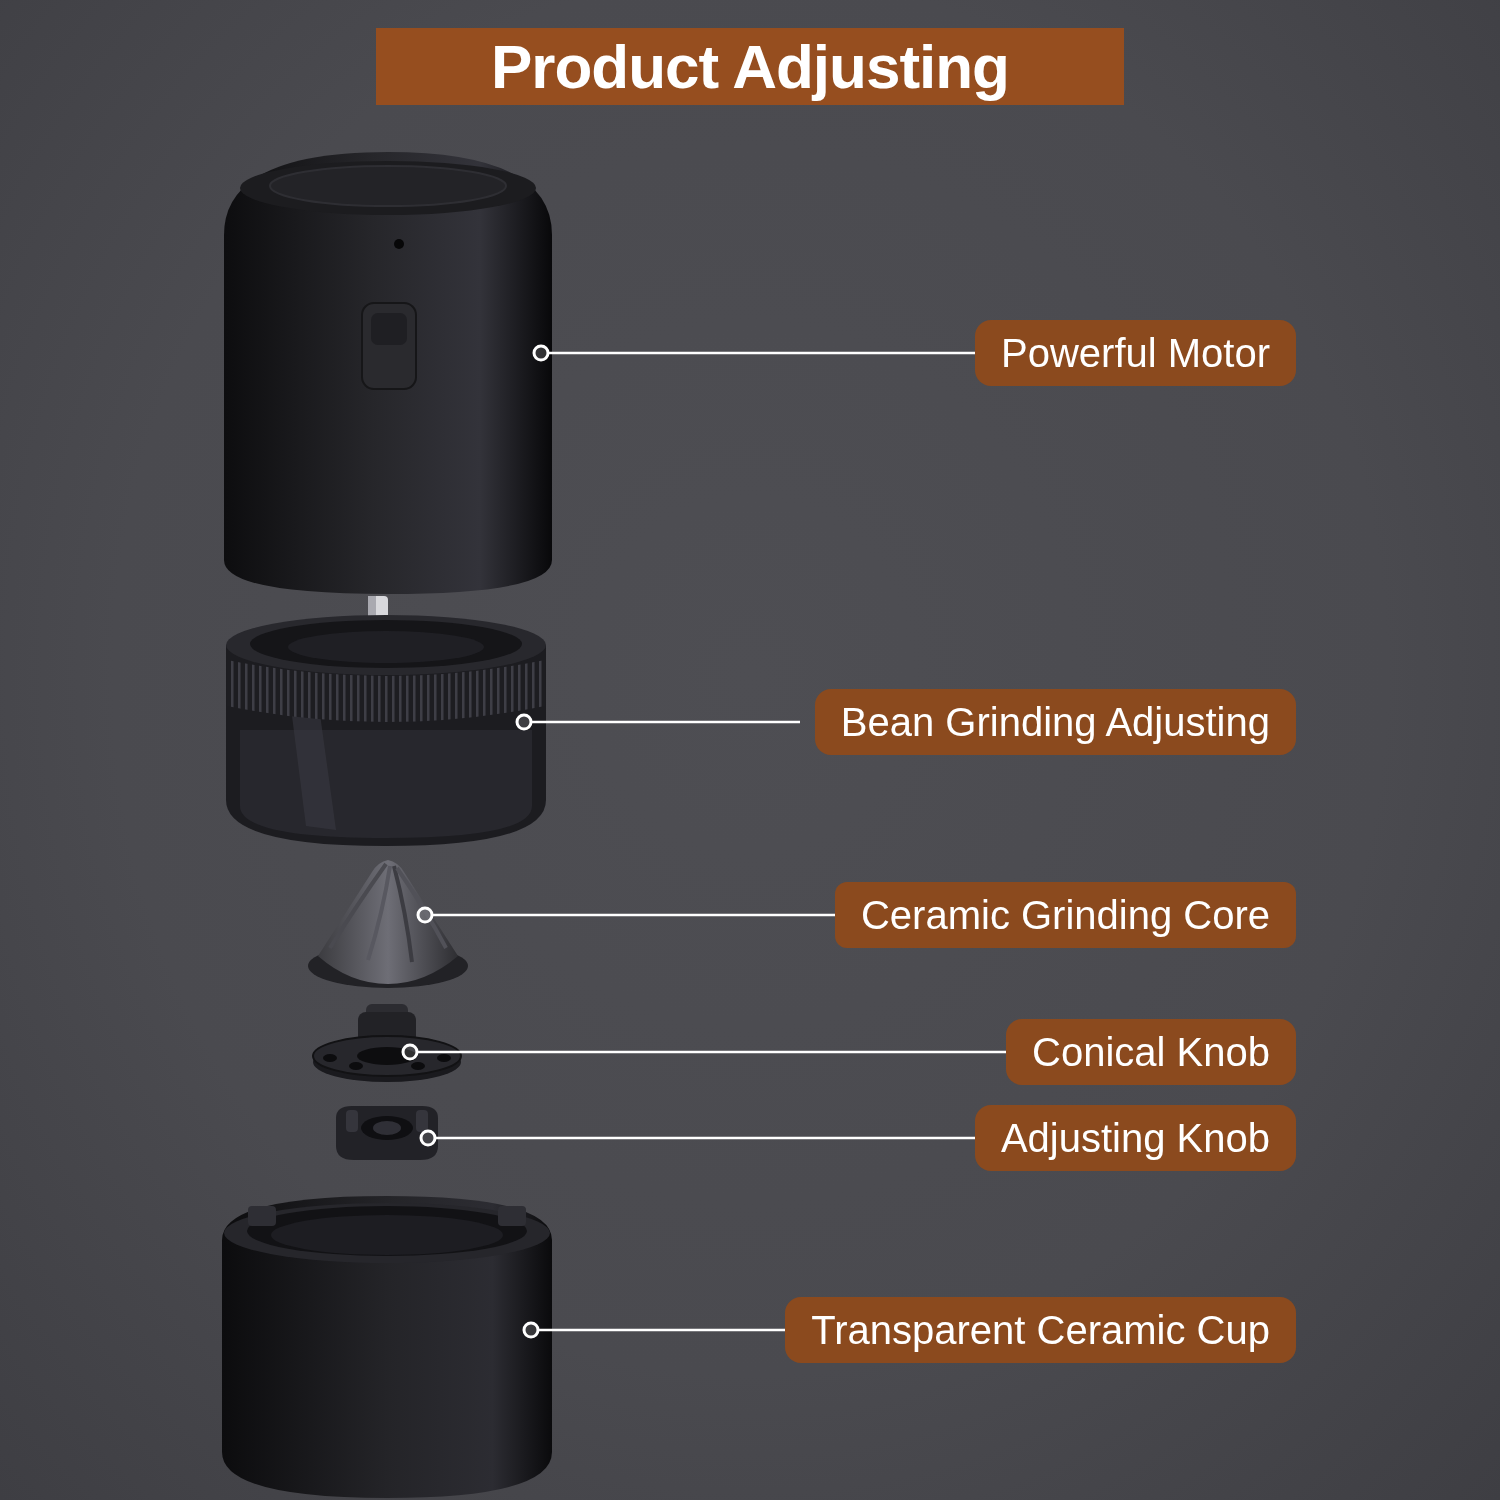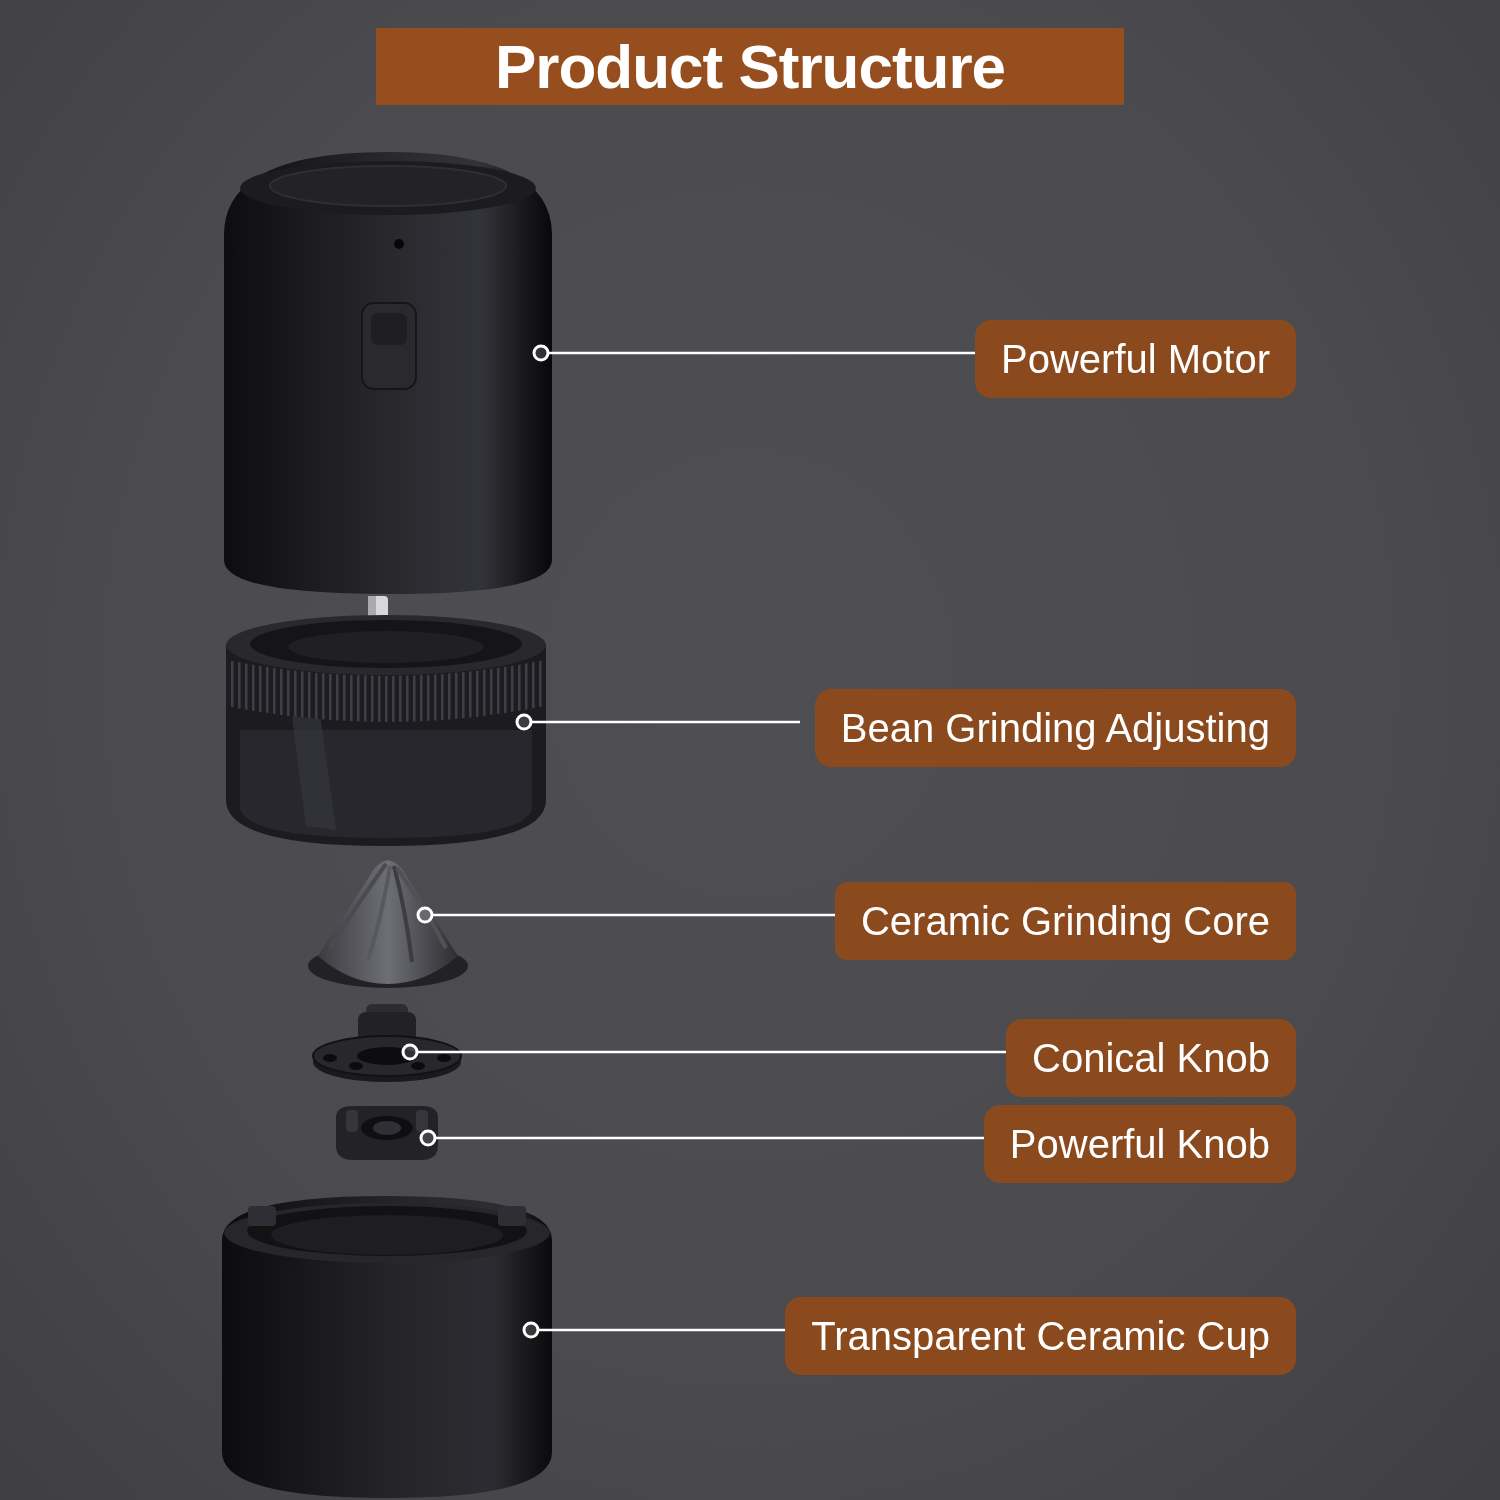--- a/index.html
+++ b/index.html
@@ -44,21 +44,21 @@
     letter-spacing:-1px;
     white-space:nowrap;
   }
   .part-label{
     position:absolute;
     right:204px;
     background:var(--label-bg);
     color:var(--label-text);
     font-size:40px;
     line-height:1.2;
-    padding:15px 26px;
+    padding:9px 26px;
     border-radius:16px;
     white-space:nowrap;
   }
   .lbl-1{top:320px;}
   .lbl-2{top:689px;}
   .lbl-3{top:882px;border-radius:12px;}
   .lbl-4{top:1019px;}
   .lbl-5{top:1105px;}
   .lbl-6{top:1297px;}
 </style>
@@ -171,23 +171,23 @@
 
       <line x1="436" y1="1138" x2="990" y2="1138" stroke-width="2.5"></line>
       <circle cx="428" cy="1138" r="7" stroke-width="3" fill="rgba(255,255,255,0.15)"></circle>
 
       <line x1="539" y1="1330" x2="830" y2="1330" stroke-width="2.5"></line>
       <circle cx="531" cy="1330" r="7" stroke-width="3" fill="rgba(255,255,255,0.15)"></circle>
     </g>
   </svg>
 
   <div class="title-banner">
-    <h1>Product Structure</h1>
+    <h1>Product Adjusting</h1>
   </div>
 
   <div class="part-label lbl-1">Powerful Motor</div>
   <div class="part-label lbl-2">Bean Grinding Adjusting</div>
   <div class="part-label lbl-3">Ceramic Grinding Core</div>
   <div class="part-label lbl-4">Conical Knob</div>
-  <div class="part-label lbl-5">Powerful Knob</div>
+  <div class="part-label lbl-5">Adjusting Knob</div>
   <div class="part-label lbl-6">Transparent Ceramic Cup</div>
 
 </div>
 
 </body></html>

